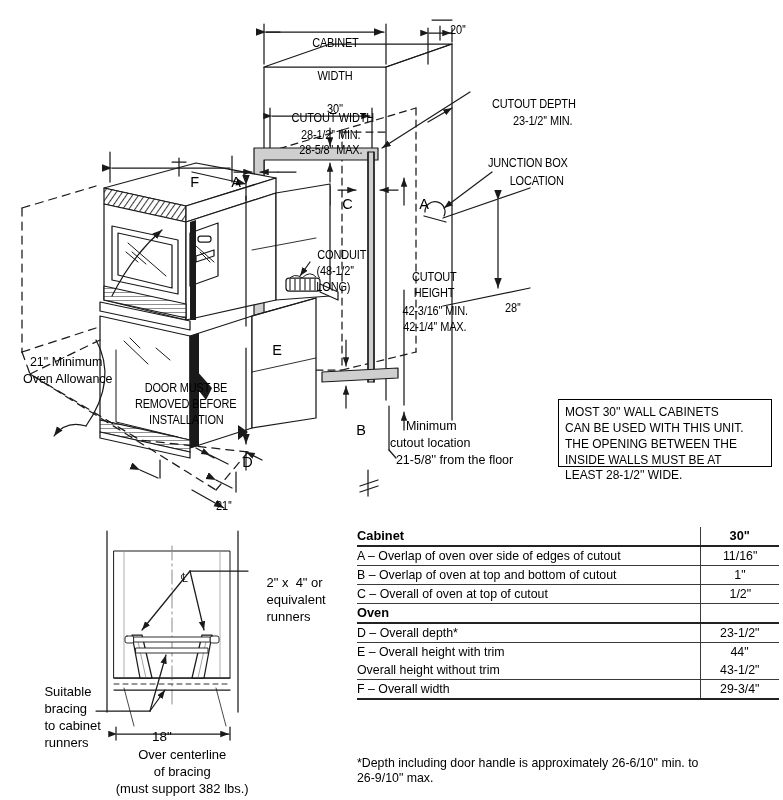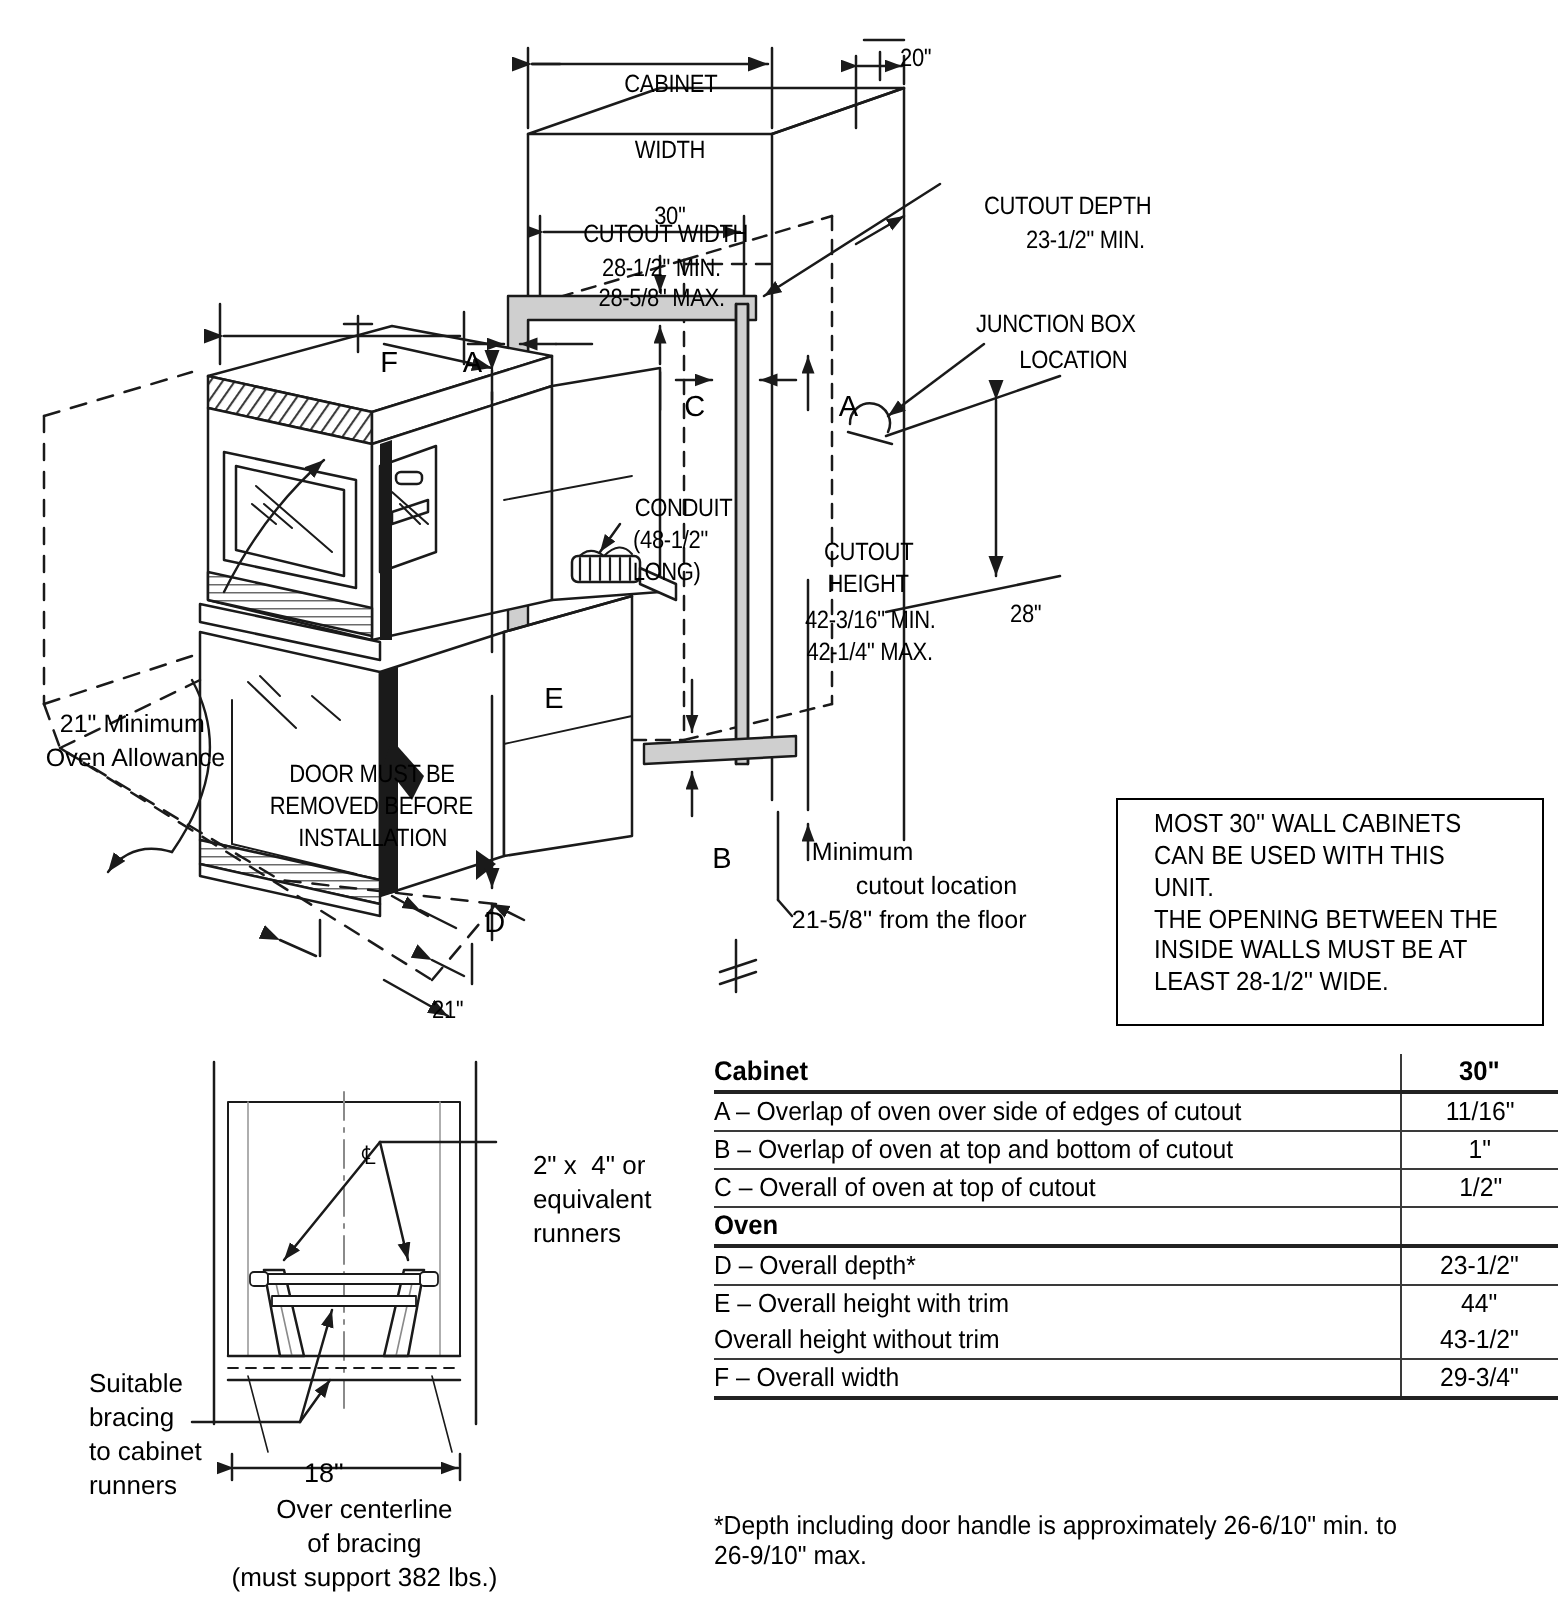--- a/index.html
+++ b/index.html
@@ -29,22 +29,22 @@
   .cellv{text-align:center;width:78px;border-left:1.6px solid #3a3a3a;}
   .lbl{padding-left:26px;}
   .lbl2{padding-left:64px;}
   .tbl-narrow{display:inline-block;transform:scaleX(0.95);transform-origin:left center;}
   .tbl-narrowC{display:inline-block;transform:scaleX(0.95);transform-origin:center center;}
   #footnote{position:absolute;left:357px;top:756px;width:425px;font-size:13px;line-height:1.15;}
   .fnn{display:inline-block;transform:scaleX(0.95);transform-origin:left top;}
 
   
   #note-box{
-    position:absolute;left:558px;top:399px;width:214px;height:114px;
-    border:1.3px solid #000;box-sizing:border-box;padding:4px 5px 0 18px;
+    position:absolute;left:558px;top:399px;width:214px;height:68px;
+    border:1.3px solid #000;box-sizing:border-box;padding:4px 5px 0 6px;
   }
   #note-box .ln{font-size:13px;line-height:1.22;display:block;transform:scaleX(0.92);transform-origin:left top;}
 </style>
 </head>
 <body>
 
 <div id="root">
 
   <svg class="layer" viewBox="0 0 783 800">
     <defs>
@@ -397,21 +397,21 @@
     <span class="engC">42-1/4'' MAX.</span>
   </div>
 
   <div class="txt" style="left:487px;top:283px;">
     <span class="eng">28''</span>
   </div>
 
   <div class="txt serif-note" style="left:392px;top:407px;font-size:12.5px;">
     <span>Minimum</span>
   </div>
-  <div class="txt serif-note" style="left:414px;top:424px;font-size:12.5px;">
+  <div class="txt serif-note" style="left:376px;top:424px;font-size:12.5px;">
     <span>cutout location</span>
   </div>
   <div class="txt serif-note" style="left:382px;top:441px;font-size:12.5px;">
     <span>21-5/8'' from the floor</span>
   </div>
 
   <div class="txt" style="left:16px;top:343px;font-size:12.5px;">
     <span>21" Minimum</span>
   </div>
   <div class="txt" style="left:9px;top:360px;font-size:12.5px;">

